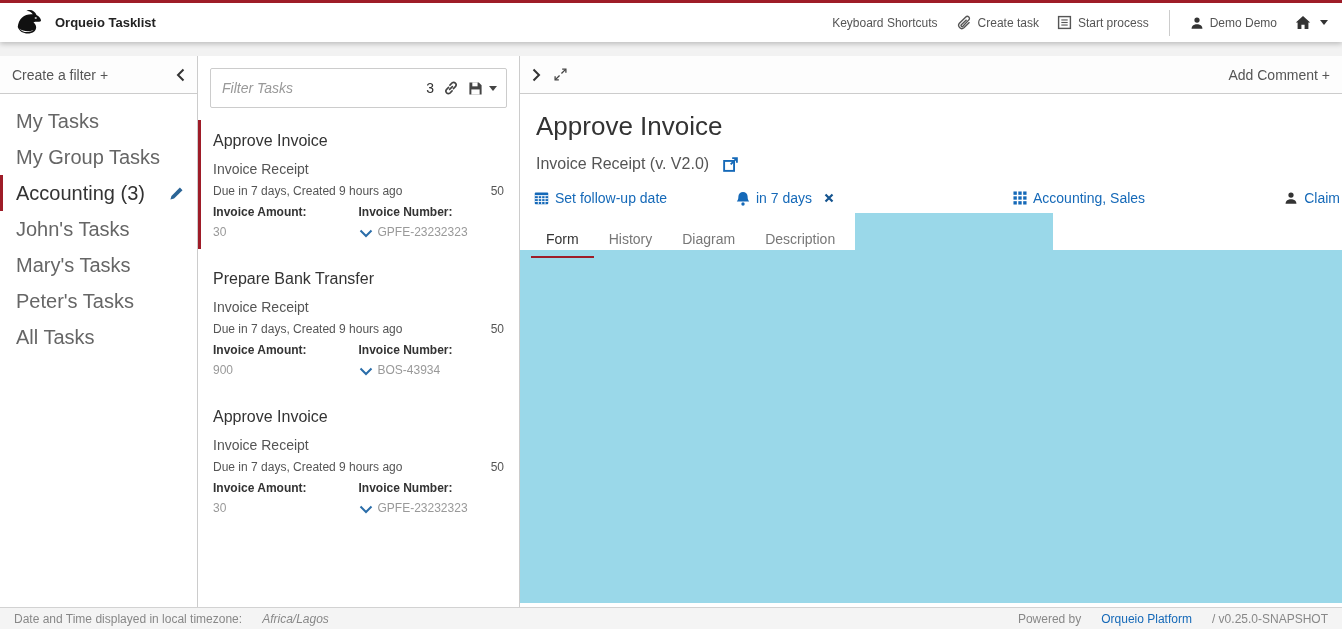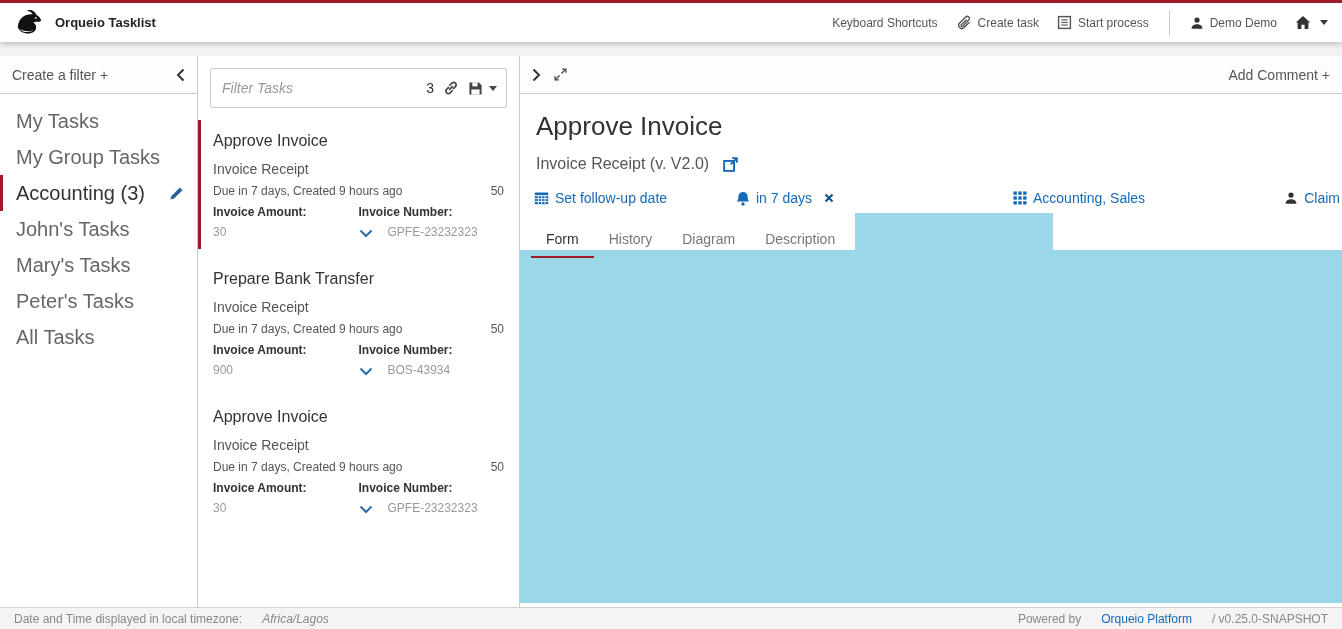--- a/index.html
+++ b/index.html
@@ -49,21 +49,21 @@
 
   .task-scroll { overflow:hidden; flex:1; }
   .task-card { padding:12px 15px 10px 12px; border-left:3px solid transparent; margin-bottom:9px; cursor:pointer; }
   .task-card.selected { border-left-color:#9e1c28; }
   .t-title { font-size:16px; font-weight:400; color:#333; margin-bottom:11px; }
   .t-proc  { font-size:14px; color:#555; margin-bottom:7px; }
   .t-meta  { font-size:12px; color:#555; display:flex; justify-content:space-between; margin-bottom:7px; }
   .t-labels { display:flex; font-size:12px; font-weight:700; color:#333; margin-bottom:6px; }
   .t-labels span, .t-vals .col { width:50%; }
   .t-vals { display:flex; font-size:12px; color:#999; align-items:flex-start; }
-  .t-vals .col2 { width:50%; display:flex; align-items:flex-start; gap:15px;text-align:right; }
+  .t-vals .col2 { width:50%; display:flex; align-items:flex-start; gap:5px;text-align:right; }
   .expander { margin-top:4px; cursor:pointer; flex-shrink:0; }
 
   
   .rp-head-icons { display:flex; align-items:center; gap:13px; }
   .rp-title { font-size:26px; font-weight:400; color:#333; margin:17px 0 13px 16px; }
   .rp-sub { margin-left:16px; font-size:16px; color:#555; display:flex; align-items:center; gap:14px; }
   .rp-actions { position:relative; height:22px; margin-top:17px; font-size:14px; }
   .action { position:absolute; top:0; display:flex; align-items:center; gap:6px;
             color:#1569b8; cursor:pointer; white-space:nowrap; }
   .act-followup { left:14px; } .act-reminder { left:216px; } .act-groups { left:493px; } .act-claim { right:2px; }

